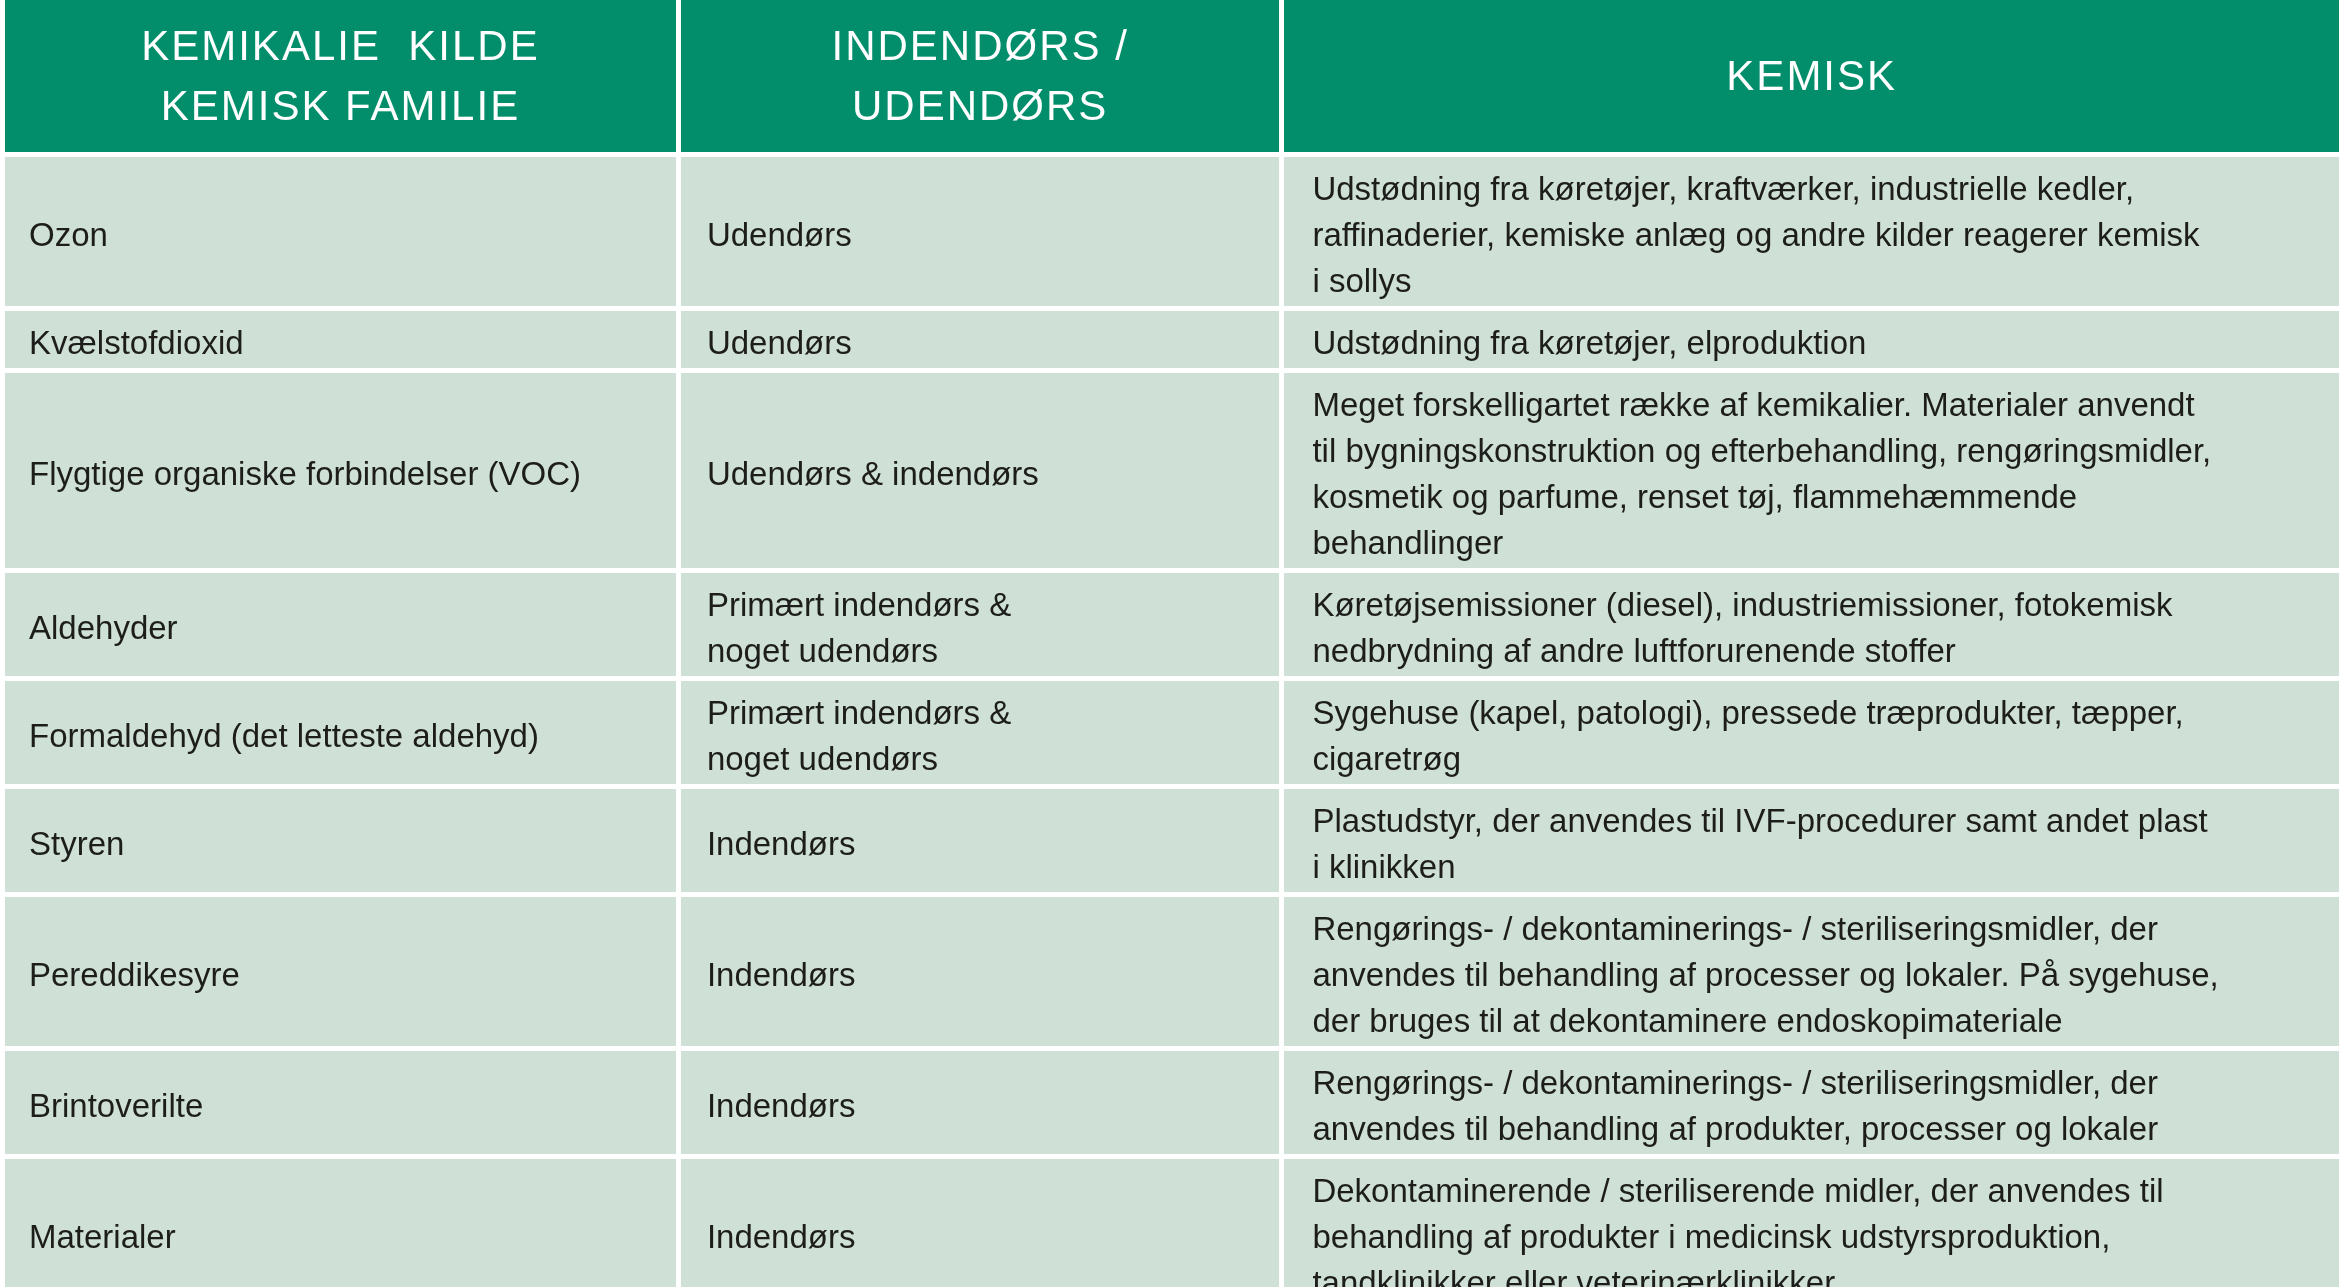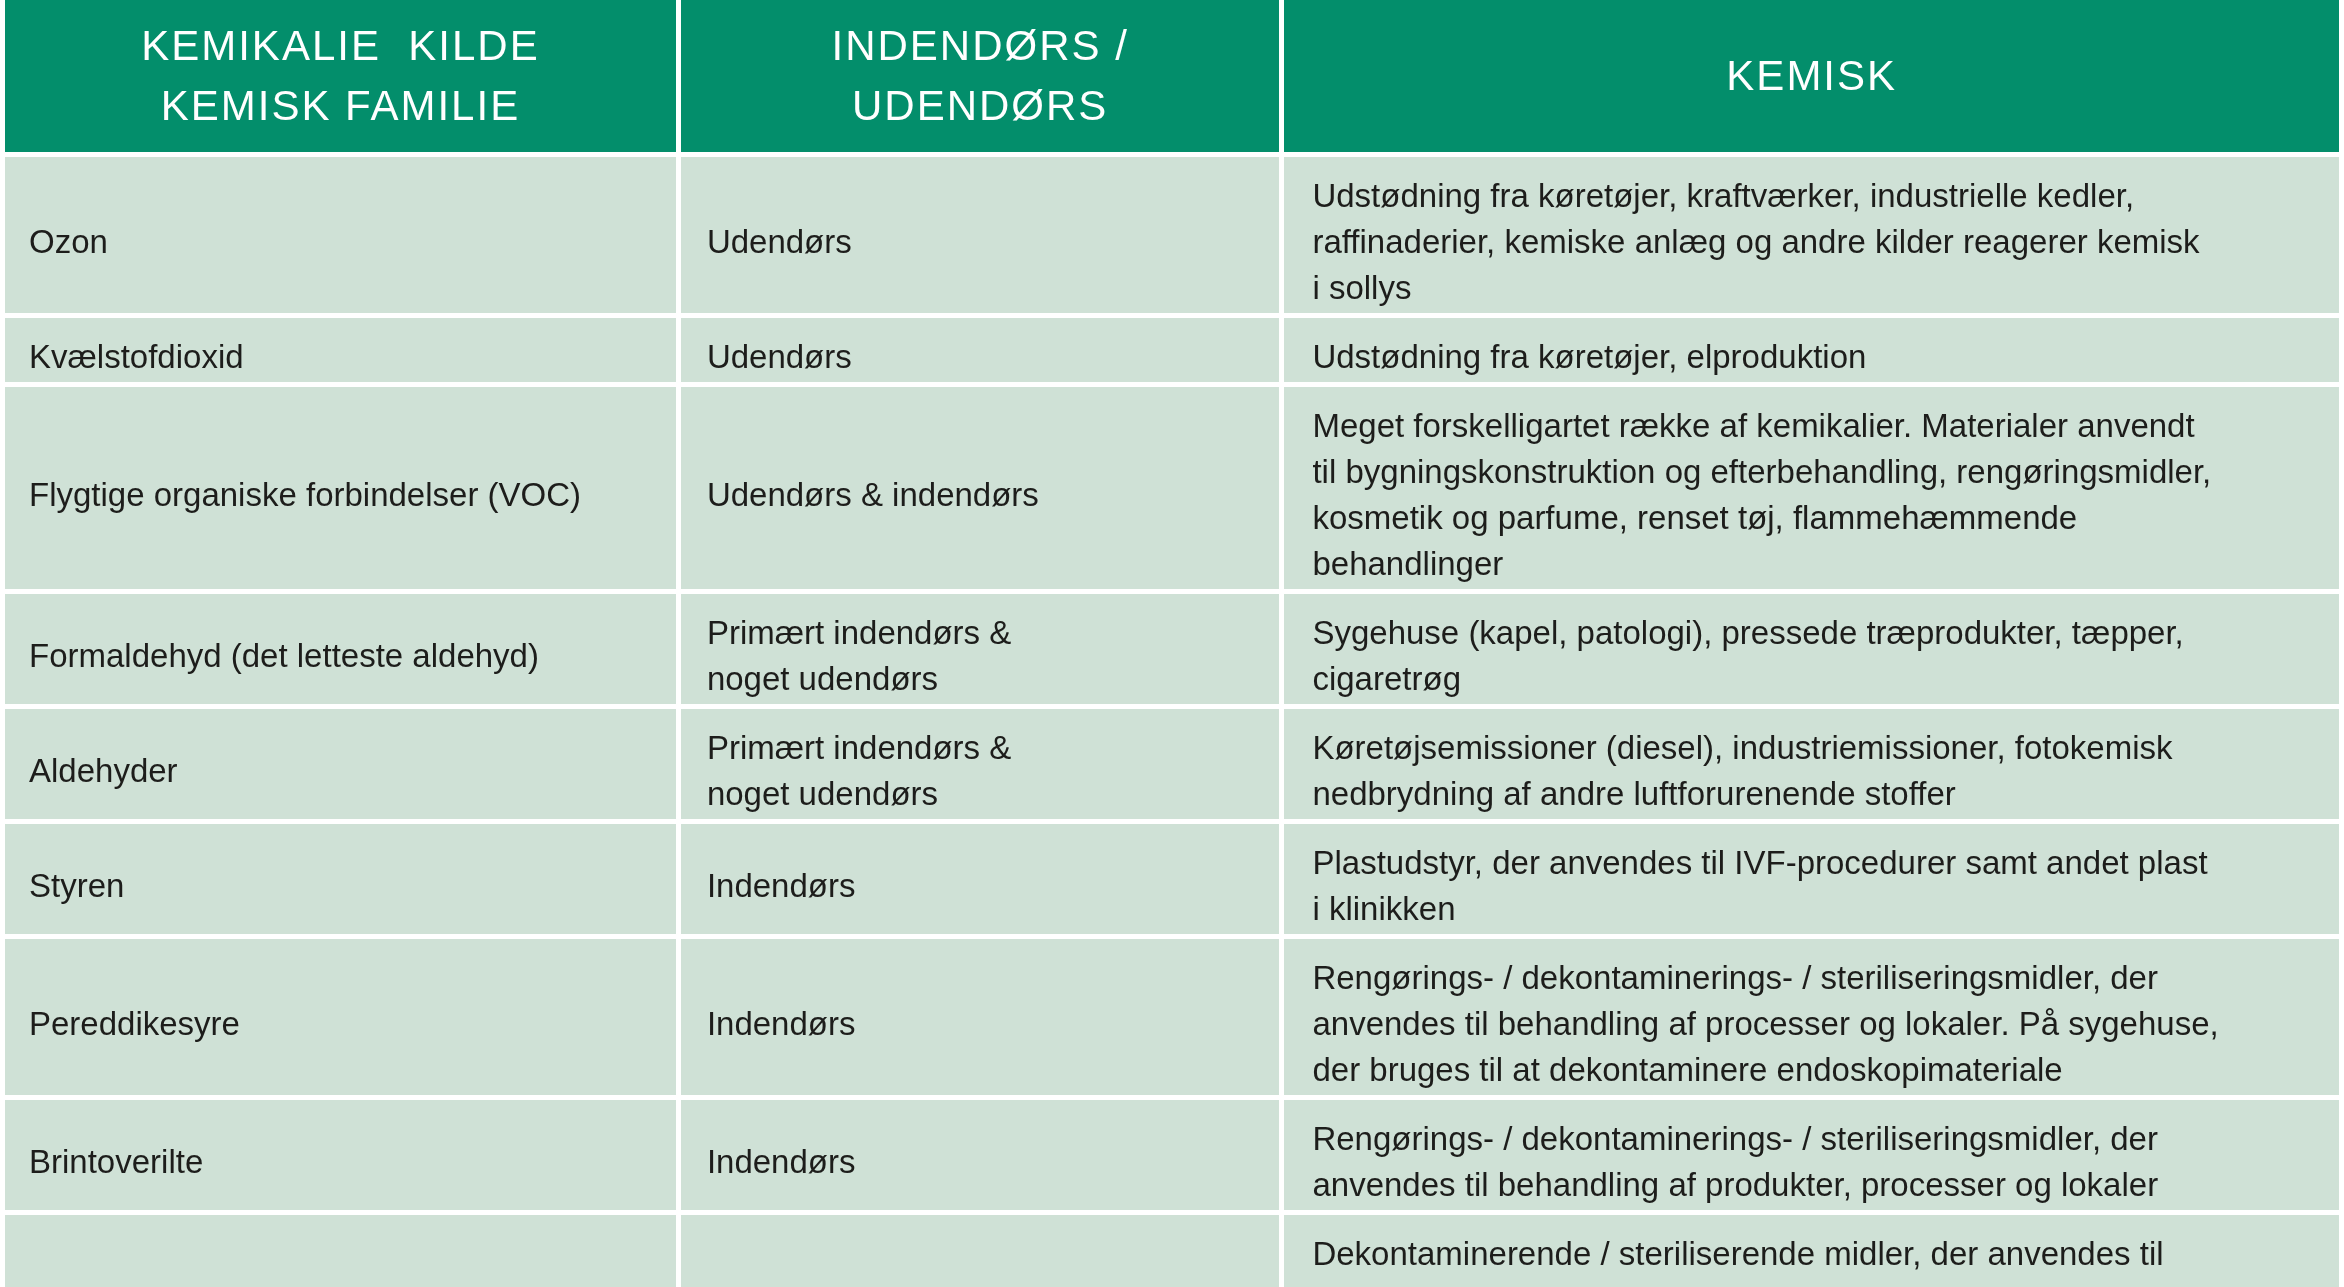--- a/index.html
+++ b/index.html
@@ -38,21 +38,21 @@
     padding:0 10px;
   }
   td{
     background:var(--cellbg);
     color:var(--ink);
     font-size:33px;
     line-height:46px;
     font-weight:300;
     vertical-align:middle;
     white-space:pre-line;
-    padding:16px 18px 2px 24px;
+    padding:9px 18px 2px 24px;
   }
   td.env{padding-left:26px;}
   td.source{padding-left:28px;padding-right:14px;}
   td.bottom-bar{
     background:var(--green);
     height:14px;
     padding:0;
     line-height:0;
   }
 </style>
@@ -89,32 +89,32 @@
       </tr>
       <tr>
         <td class="chem">Flygtige organiske forbindelser (VOC)</td>
         <td class="env">Udendørs &amp; indendørs</td>
         <td class="source">Meget forskelligartet række af kemikalier. Materialer anvendt
 til bygningskonstruktion og efterbehandling, rengøringsmidler,
 kosmetik og parfume, renset tøj, flammehæmmende
 behandlinger</td>
       </tr>
       <tr>
+        <td class="chem">Aldehyder</td>
+        <td class="env">Primært indendørs &amp;
+noget udendørs</td>
+        <td class="source">Køretøjsemissioner (diesel), industriemissioner, fotokemisk
+nedbrydning af andre luftforurenende stoffer</td>
+      </tr>
+      <tr>
         <td class="chem">Formaldehyd (det letteste aldehyd)</td>
         <td class="env">Primært indendørs &amp;
 noget udendørs</td>
         <td class="source">Sygehuse (kapel, patologi), pressede træprodukter, tæpper,
 cigaretrøg</td>
-      </tr>
-      <tr>
-        <td class="chem">Aldehyder</td>
-        <td class="env">Primært indendørs &amp;
-noget udendørs</td>
-        <td class="source">Køretøjsemissioner (diesel), industriemissioner, fotokemisk
-nedbrydning af andre luftforurenende stoffer</td>
       </tr>
       <tr>
         <td class="chem">Styren</td>
         <td class="env">Indendørs</td>
         <td class="source">Plastudstyr, der anvendes til IVF-procedurer samt andet plast
 i klinikken</td>
       </tr>
       <tr>
         <td class="chem">Pereddikesyre</td>
         <td class="env">Indendørs</td>

